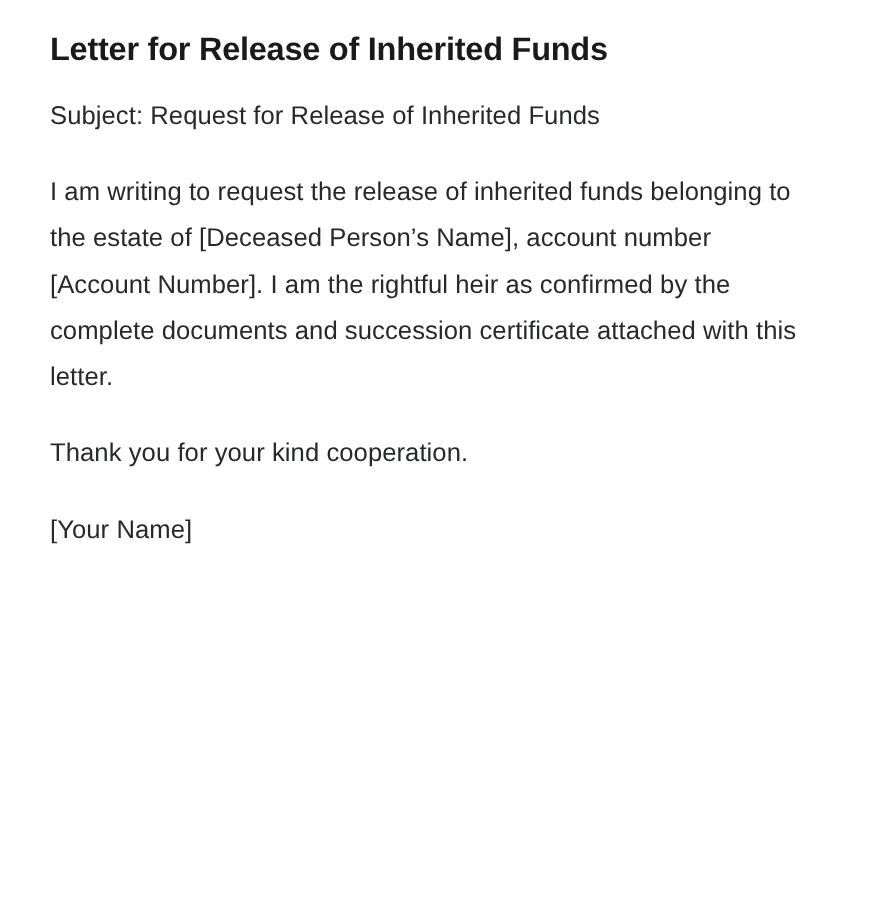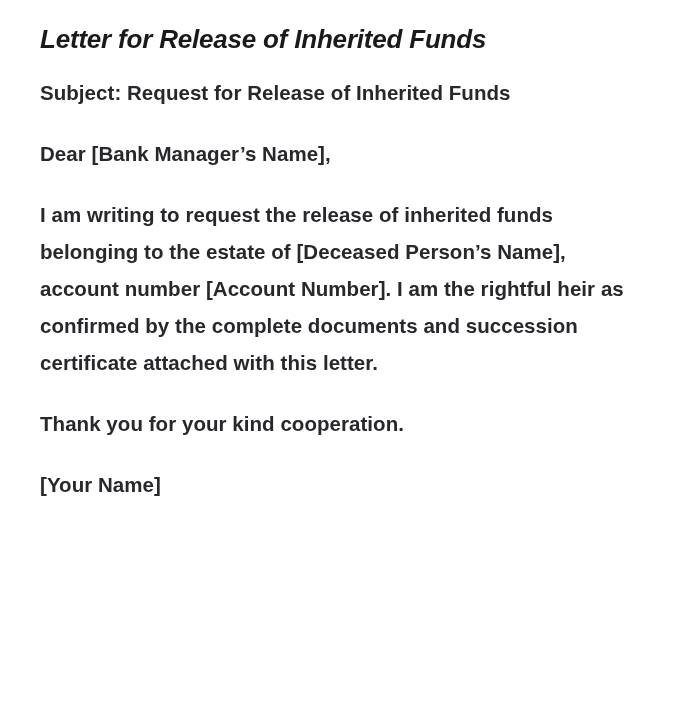--- a/index.html
+++ b/index.html
@@ -27,54 +27,52 @@
 
   .doc-title {
     margin: 0;
     padding: 0;
     font-size: 26px;
     line-height: 34px;
     font-weight: 700;
     color: #1a1a1a;
     letter-spacing: -0.2px;
     white-space: nowrap;
-    font-style: italic;
   }
 
   .letter-body {
     margin-top: 18px;
   }
 
   .para {
     margin: 0 0 24px 0;
     font-size: 20.5px;
     line-height: 37px;
     color: #26282b;
     max-width: 604px;
-    font-weight: 700;
+    font-weight: 400;
     letter-spacing: 0.05px;
     text-align: left;
   }
 
   .para:last-child {
     margin-bottom: 0;
   }
 </style>
 </head>
 <body>
 
 <div class="page">
 
   <h1 class="doc-title">Letter for Release of Inherited Funds</h1>
 
   <div class="letter-body">
 
     <p class="para">Subject: Request for Release of Inherited Funds</p>
 
-    <p class="para">Dear [Bank Manager’s Name],</p>
 
     <p class="para">I am writing to request the release of inherited funds belonging to the estate of [Deceased Person’s Name], account number [Account Number]. I am the rightful heir as confirmed by the complete documents and succession certificate attached with this letter.</p>
 
 
     <p class="para">Thank you for your kind cooperation.</p>
 
 
     <p class="para">[Your Name]</p>
 
   </div>

